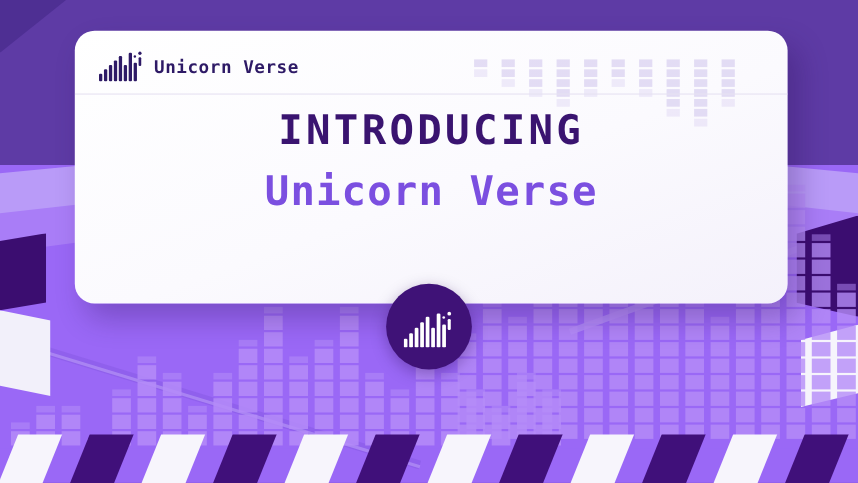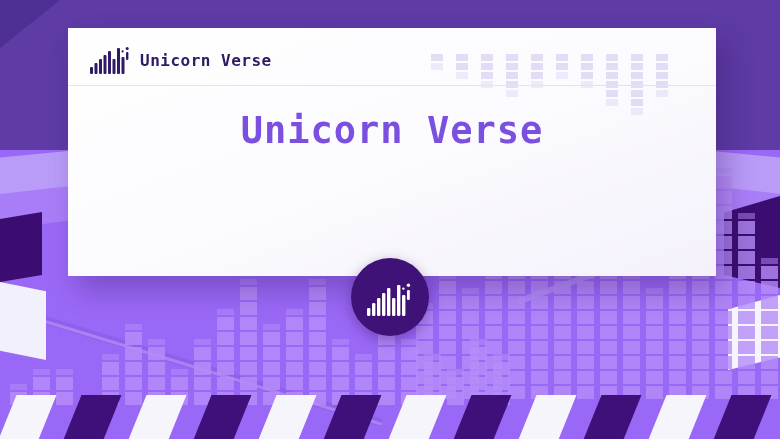--- a/index.html
+++ b/index.html
@@ -129,20 +129,21 @@
   .eq-card{top:26px;right:48px;gap:13px;align-items:flex-start;}
   .eq-card .bar{width:12px;flex-direction:column;justify-content:flex-start;}
   .eq-card .seg{height:7px;background:#BFAEE6;opacity:.40;}
   .eq-card .bar .seg:last-child{opacity:.22;}
   
   .card{
     position:absolute;left:68px;top:28px;width:648px;height:248px;
     background:linear-gradient(160deg,#FFFFFF 0%,#FBFAFE 55%,#F4F1FB 100%);
     box-shadow:10px 14px 26px rgba(40,10,80,.28);
     overflow:hidden;
+    border-radius:18px;
   }
   .card-inner{position:relative;width:100%;height:100%;}
   .brand{
     position:absolute;left:22px;top:18px;
     display:flex;align-items:center;gap:10px;
   }
   .brand-name{
     color:#2E1A66;font-size:16px;letter-spacing:.5px;font-weight:700;
     font-family:"DejaVu Sans Mono", monospace;
   }
@@ -667,20 +668,21 @@
               <circle cx="32.6" cy="5.4" r="1.1"></circle>
             </g>
           </svg>
         </span>
         <span class="brand-name">Unicorn Verse</span>
       </div>
 
       <div class="brand-rule"></div>
 
       <div class="headline-wrap">
+        <h1 class="headline">INTRODUCING</h1>
         <h2 class="subline">Unicorn Verse</h2>
       </div>
 
     </div>
   </div>
 
   <div class="badge">
     <span class="badge-mark">
       <svg width="46" height="34" viewBox="0 0 46 34" aria-hidden="true">
         <g fill="#FFFFFF">

